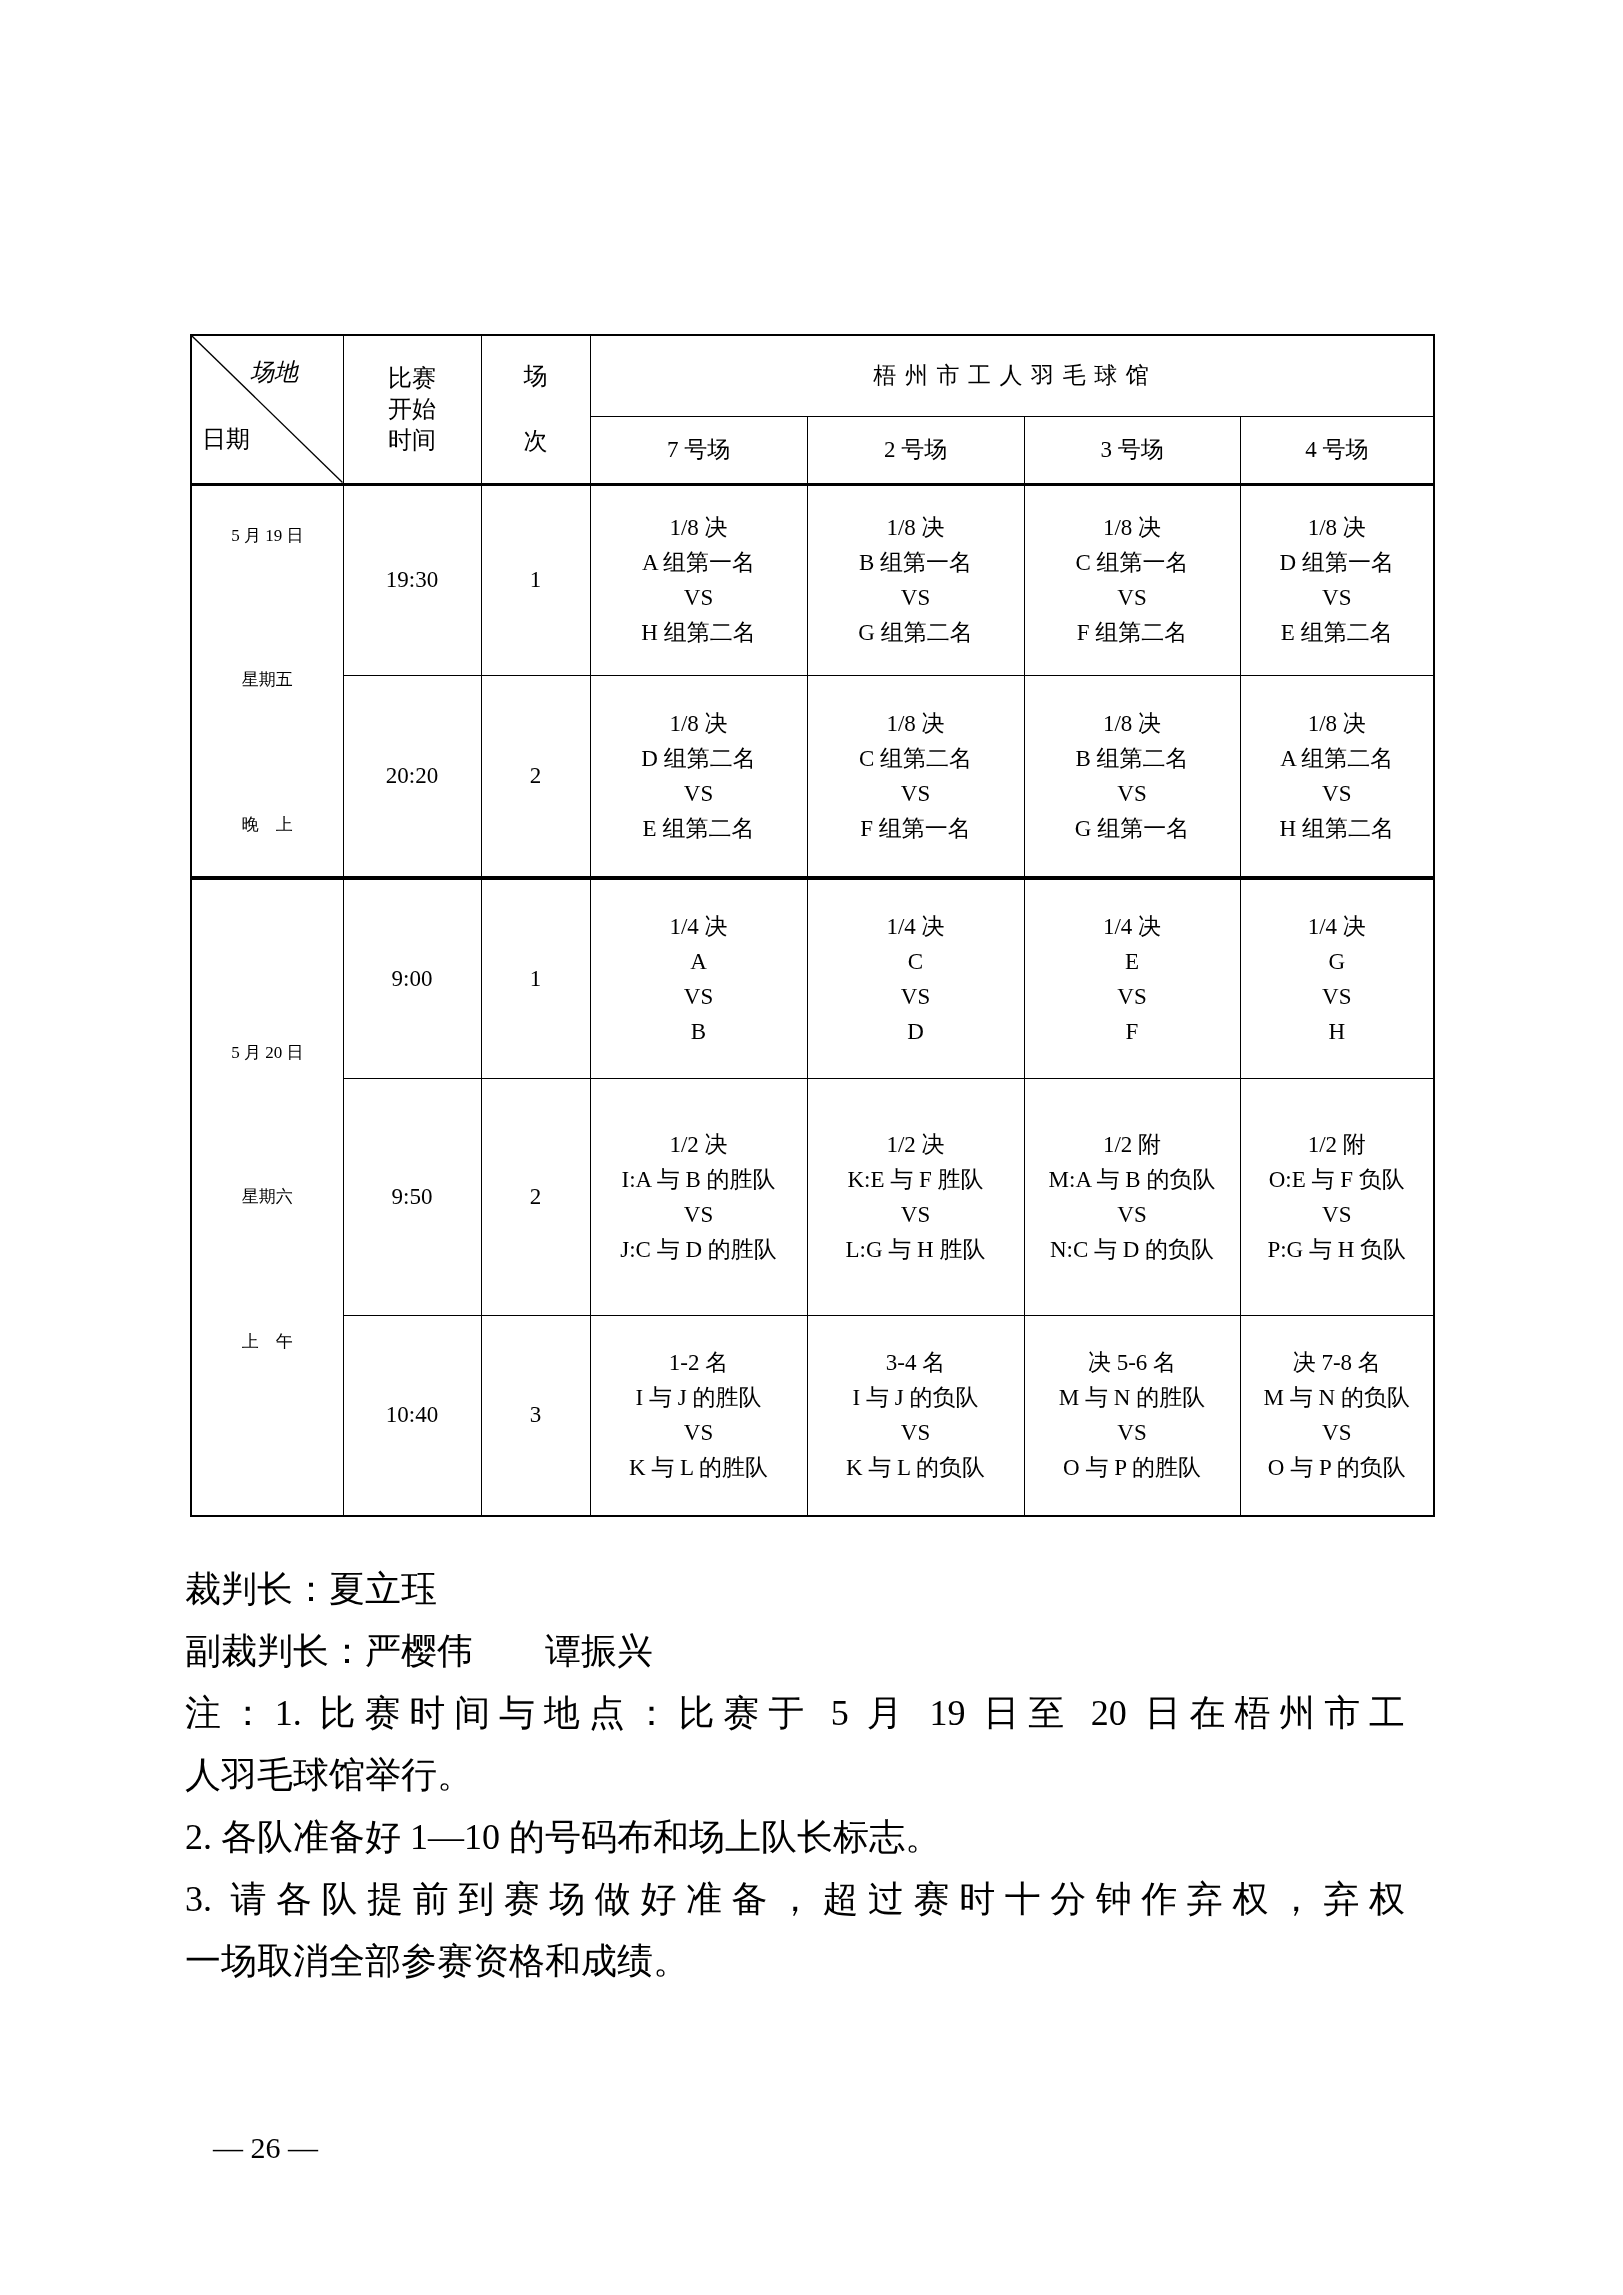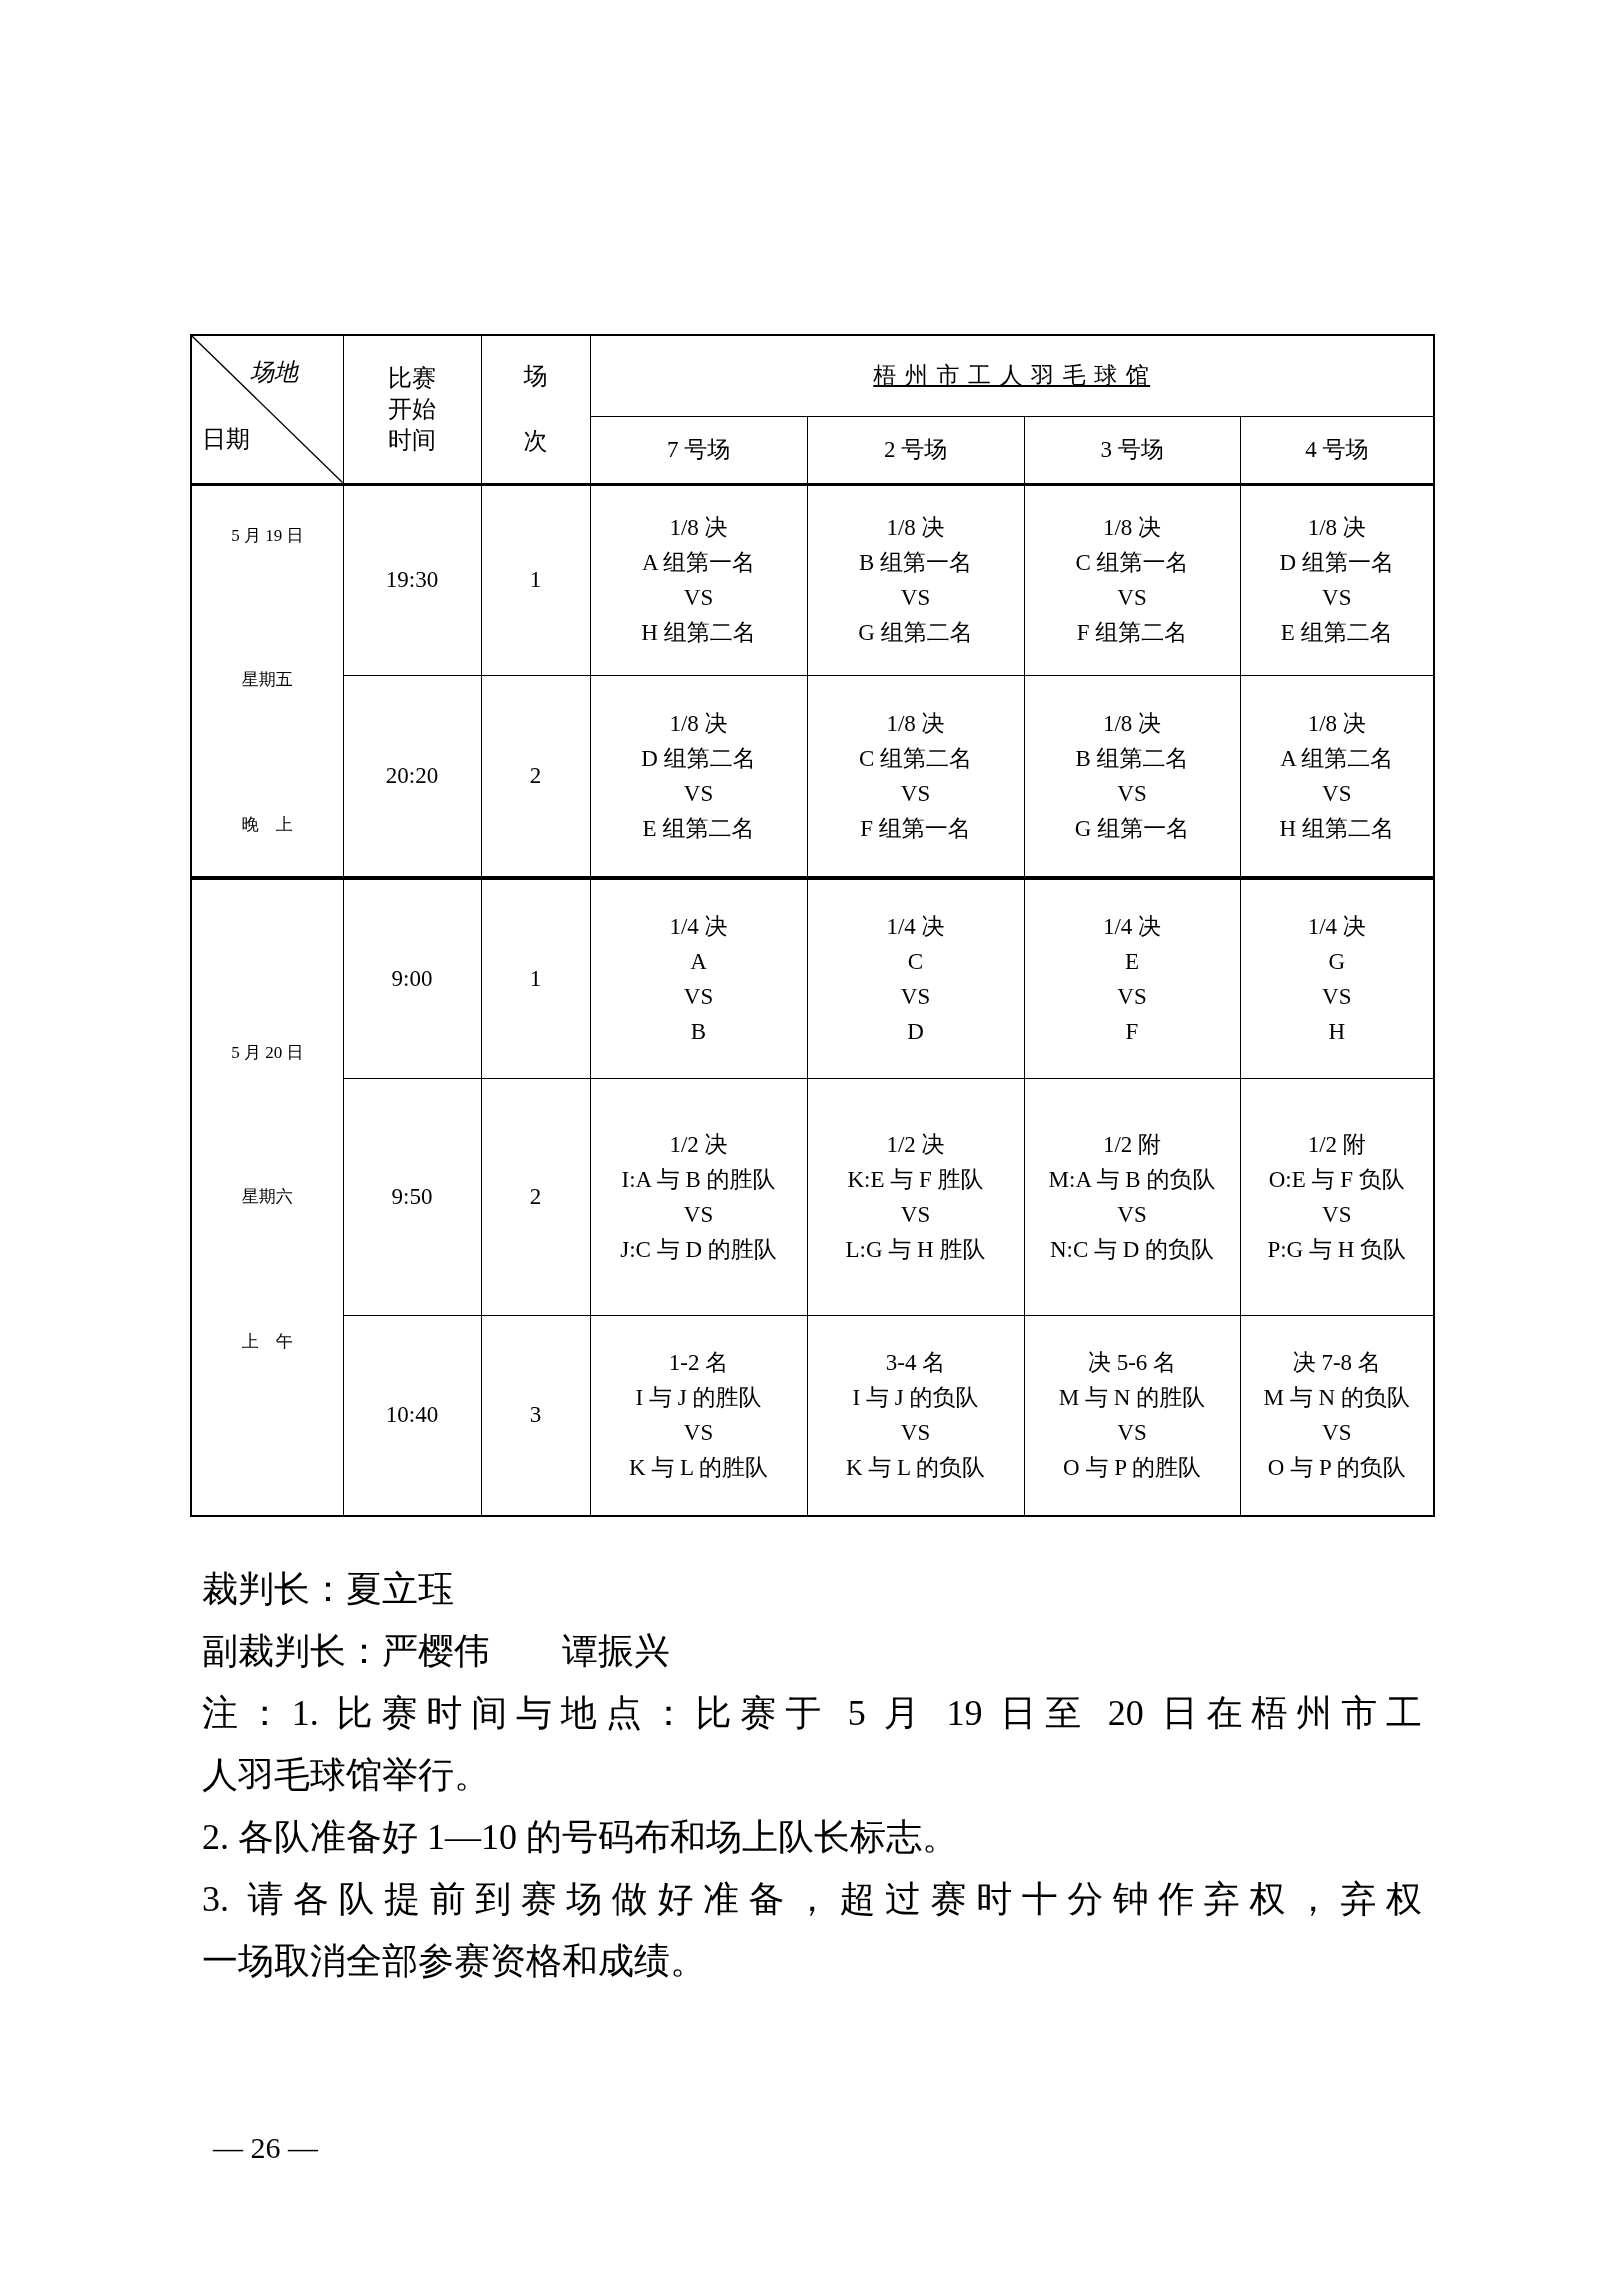--- a/index.html
+++ b/index.html
@@ -28,34 +28,34 @@
   tr.hrow1{height:81px}
   tr.hrow2{height:68px}
   tr.b1{height:191px}
   tr.b2{height:203px}
   tr.b3{height:200px}
   tr.b4{height:237px}
   tr.b5{height:201px}
   .hb{border-bottom:3.4px solid #000 !important;}
   .bb{border-bottom:4.7px solid #000 !important;}
   .cell-line{line-height:35px;white-space:pre;}
-  .venue-cell{font-size:24.4px;letter-spacing:1.4px;text-decoration:underline;}
+  .venue-cell{font-size:24.4px;letter-spacing:1.4px;}
   .court-head{font-size:24px;}
   .time-cell,.session-cell{font-size:24.4px;}
   .date-cell .cell-line{font-size:17px;}
   .date-cell .cell-line + .cell-line{margin-top:110px;font-family:Liberation Mono, monospace;}
   .timehead .cell-line{line-height:31px;font-size:24px;}
   .sessionhead .cell-line{font-size:24px;}
   .sessionhead .cell-line + .cell-line{margin-top:30px;}
   .corner{position:relative;}
   .corner svg{position:absolute;left:0;top:0;width:100%;height:100%;display:block;}
   .corner-top{position:absolute;top:20.3px;left:58px;font-size:24px;font-style:italic;}
   .corner-bottom{position:absolute;top:87px;left:10px;font-size:24px;}
   .footer{
-    position:absolute;left:202px;top:1558px;width:1220px;
+    position:absolute;left:185px;top:1558px;width:1220px;
     font-size:36px;line-height:62px;
   }
   .footer .fline{white-space:pre;}
   .footer .note-stretch{
     white-space:normal;
     text-align:justify;
     text-align-last:justify;
   }
   .pagenum{
     position:absolute;left:213px;top:2127px;

